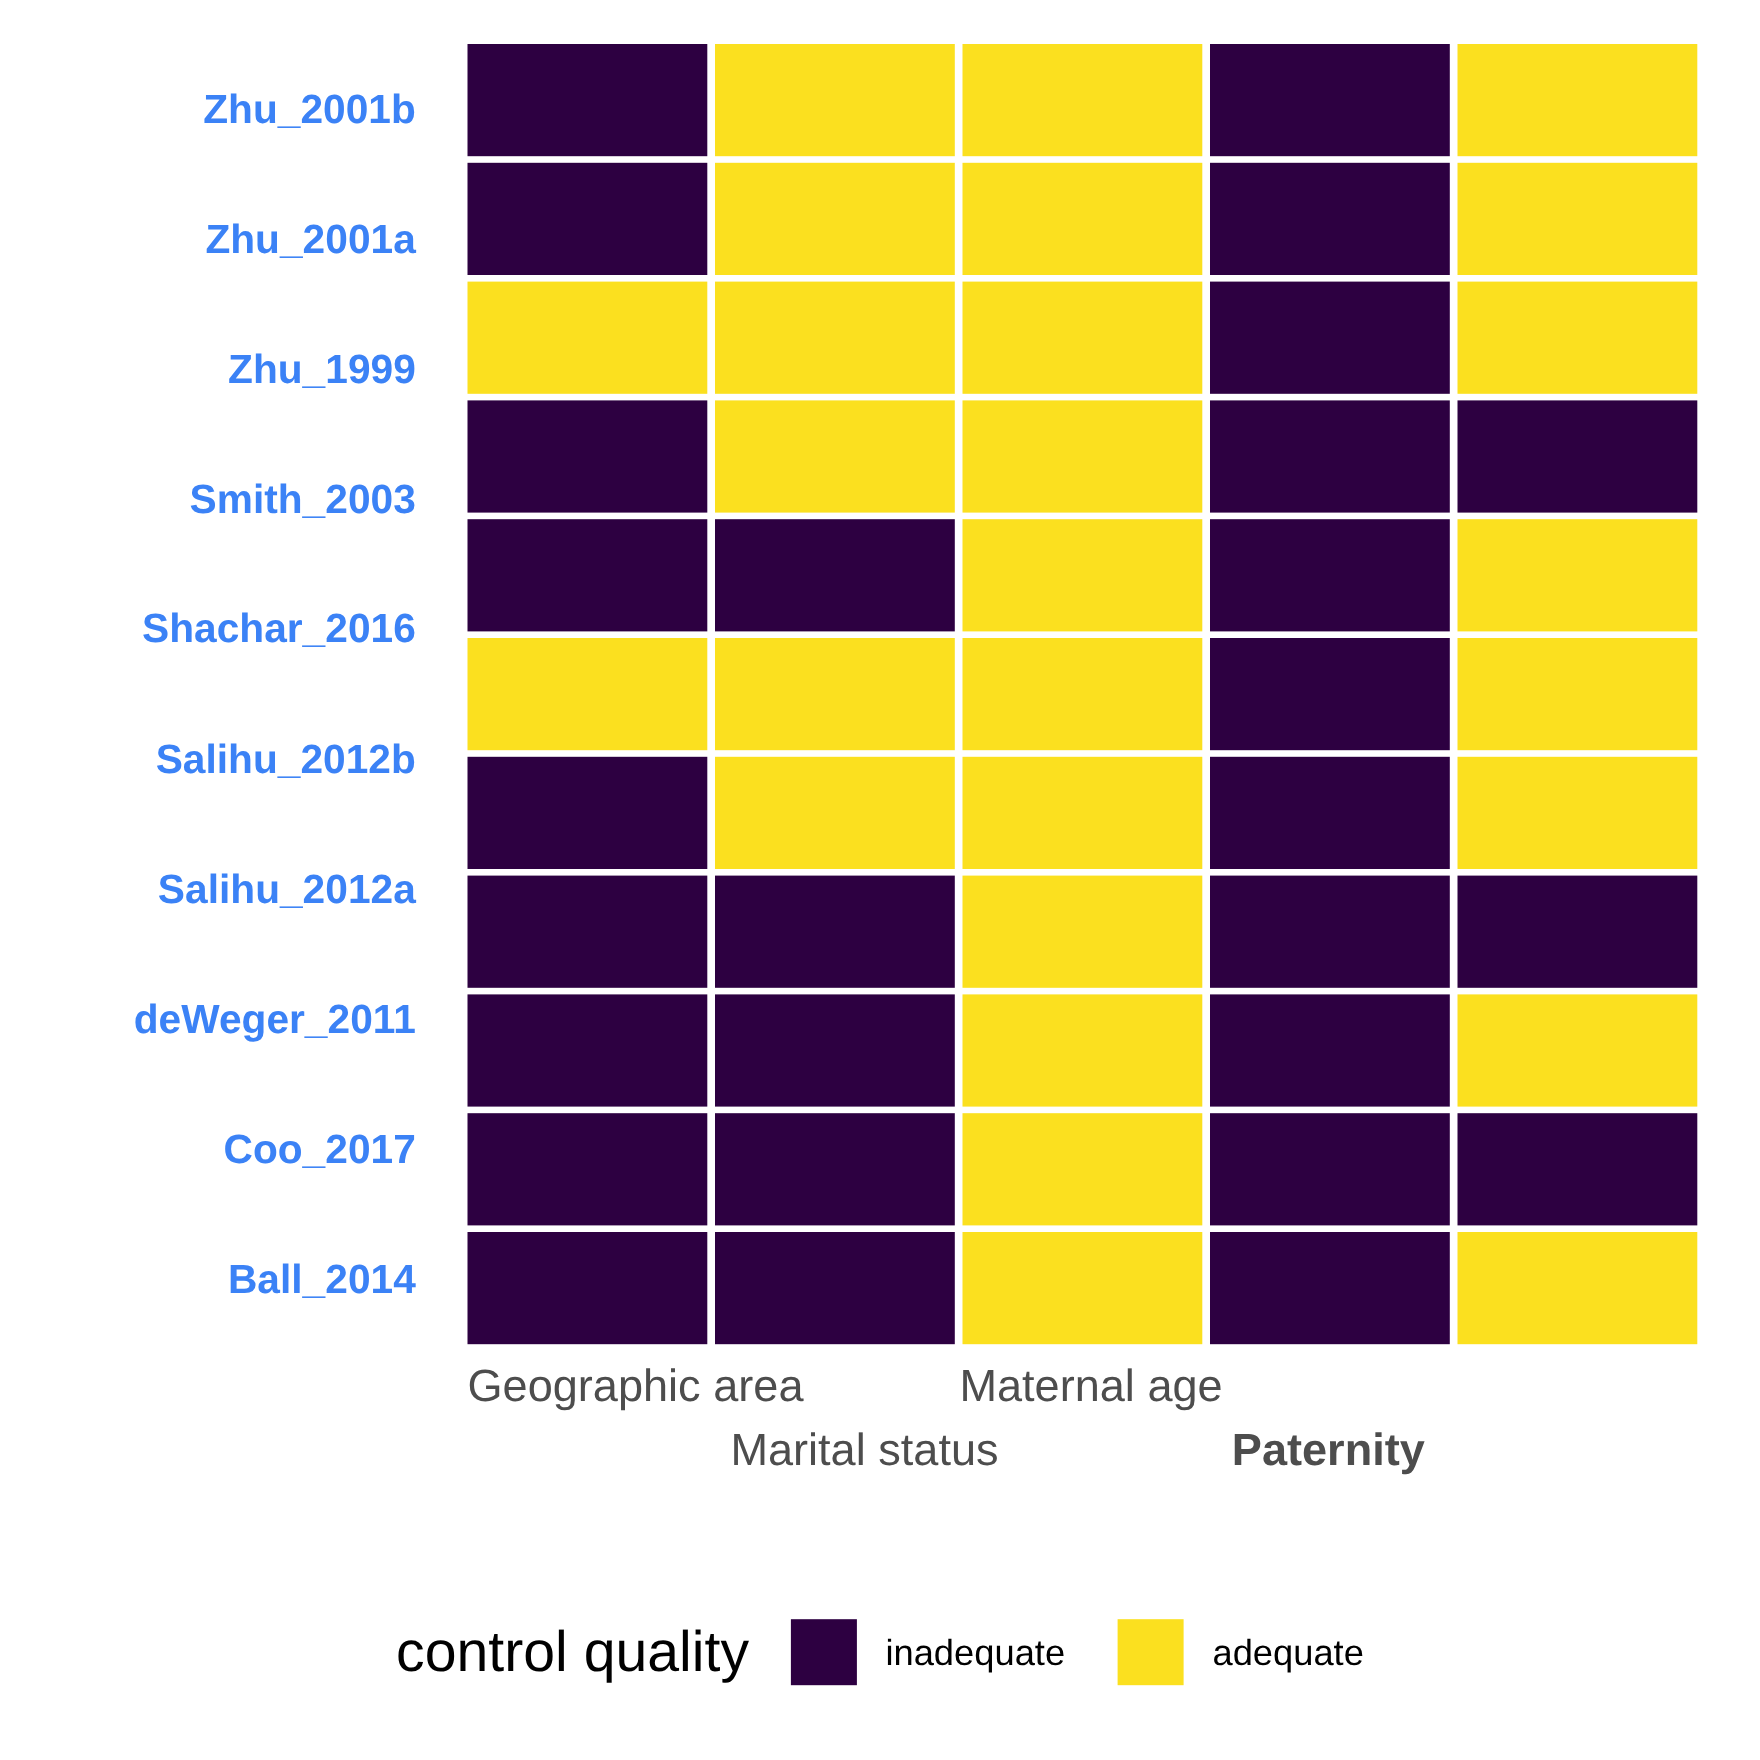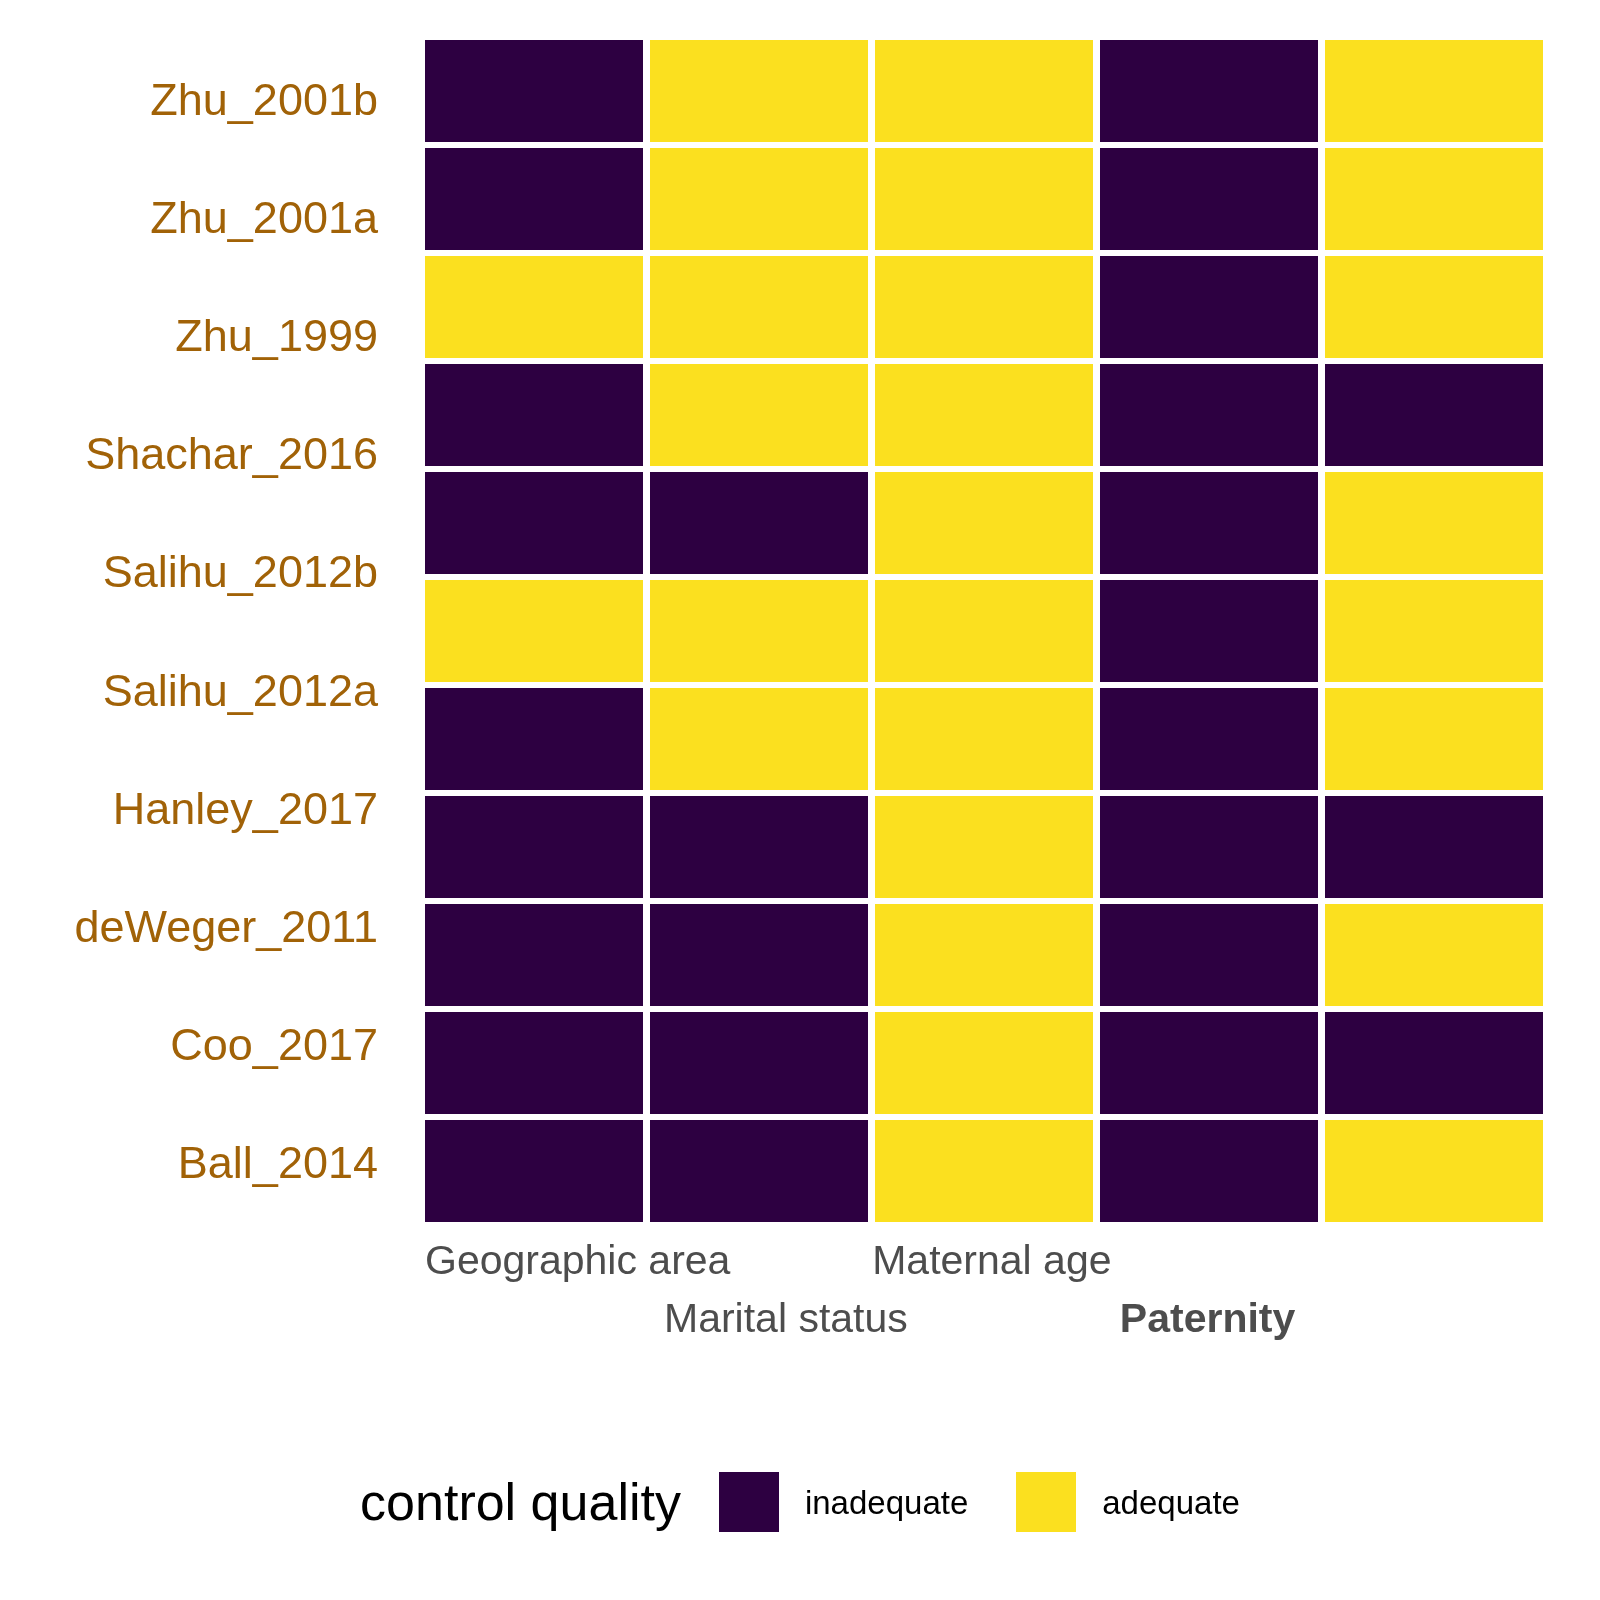--- a/index.html
+++ b/index.html
@@ -33,24 +33,25 @@
     display: flex;
     flex-direction: column;
   }
   .y-tick {
     flex: 1 1 0;
     display: flex;
     align-items: center;
     justify-content: flex-end;
     padding-right: 22px;
     box-sizing: border-box;
-    color: #a16207;
-    font-size: 45px;
-    line-height: 1;
-    white-space: nowrap;
+    color: #3b82f6;
+    font-size: 37px;
+    line-height: 1;
+    white-space: nowrap;
+    font-weight: bold;
   }
 
   
   #panel {
     position: absolute;
     left: 425px;
     top: 40px;
     width: 1118px;
     height: 1182px;
     display: flex;
@@ -132,24 +133,24 @@
 </style>
 </head>
 <body>
 
 <div id="figure">
 
   <div id="y-axis">
       <div class="y-tick">Zhu_2001b</div>
       <div class="y-tick">Zhu_2001a</div>
       <div class="y-tick">Zhu_1999</div>
+      <div class="y-tick">Smith_2003</div>
       <div class="y-tick">Shachar_2016</div>
       <div class="y-tick">Salihu_2012b</div>
       <div class="y-tick">Salihu_2012a</div>
-      <div class="y-tick">Hanley_2017</div>
       <div class="y-tick">deWeger_2011</div>
       <div class="y-tick">Coo_2017</div>
       <div class="y-tick">Ball_2014</div>
     </div>
 
   <div id="panel">
       <div class="hm-row">
         <div class="hm-cell inadequate" style="background: rgb(45, 0, 65);"></div>
         <div class="hm-cell adequate" style="background: rgb(251, 224, 31);"></div>
         <div class="hm-cell adequate" style="background: rgb(251, 224, 31);"></div>

